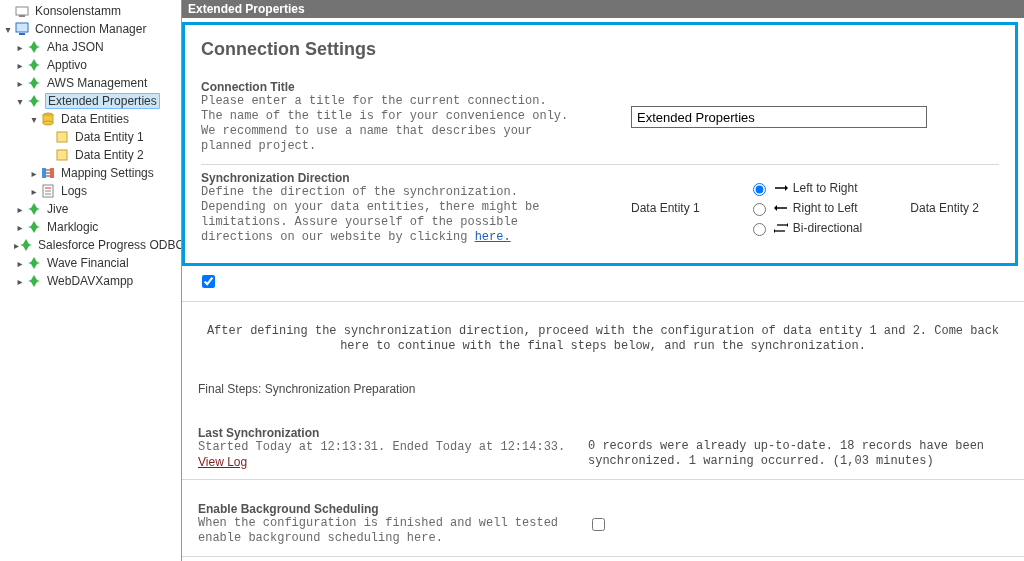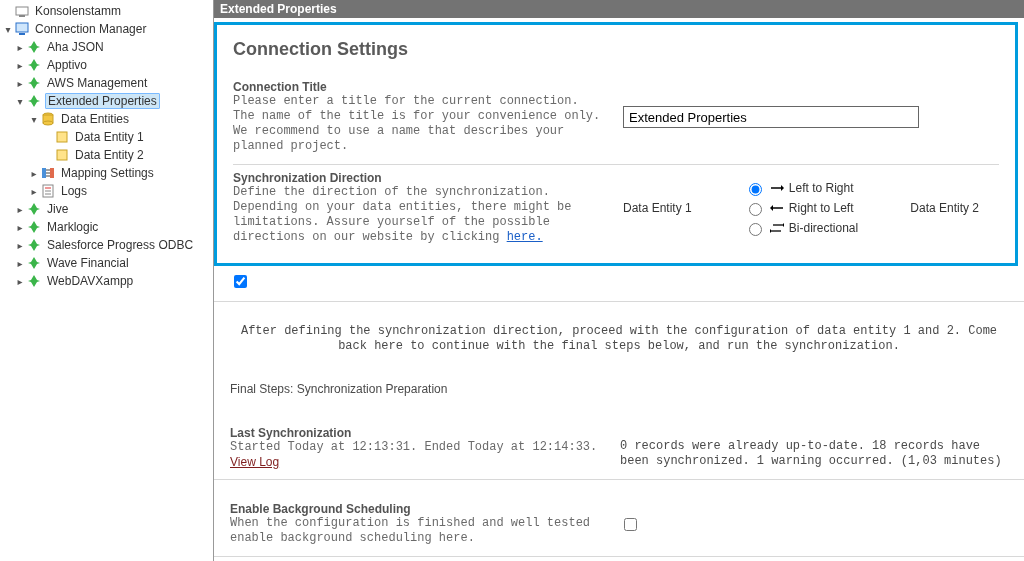--- a/index.html
+++ b/index.html
@@ -8,21 +8,21 @@
     font-family: "Segoe UI", Tahoma, sans-serif;
     font-size: 12px;
     color: #333;
     background: #fff;
     width: 1024px;
     height: 561px;
     overflow: hidden;
     display: flex;
   }
   .sidebar {
-    width: 214px;
+    width: 182px;
     height: 561px;
     background: #fff;
     border-right: 1px solid #999;
     overflow: hidden;
     padding-top: 2px;
   }
   .tree-row {
     display: flex;
     align-items: center;
     height: 18px;
@@ -87,20 +87,21 @@
   .section-heading {
     font-size: 18px;
     font-weight: bold;
     color: #5a5a5a;
     margin-bottom: 14px;
   }
   .setting-row {
     display: flex;
     border-bottom: 1px solid #d8d8d8;
     padding: 6px 0 10px 0;
+    gap: 40px;
   }
   .setting-row.noborder { border-bottom: none; }
   .setting-left { width: 390px; padding-right: 16px; }
   .setting-title { font-weight: bold; color: #535353; font-size: 12px; }
   .setting-desc { color: #6a6a6a; font-size: 12px; line-height: 1.25; font-family: Liberation Mono, monospace; }
   .setting-desc a { color: #1a5fc7; text-decoration: underline; }
   .setting-right { flex: 1; display: flex; align-items: center; }
   input.title-input {
     width: 296px;
     height: 22px;

